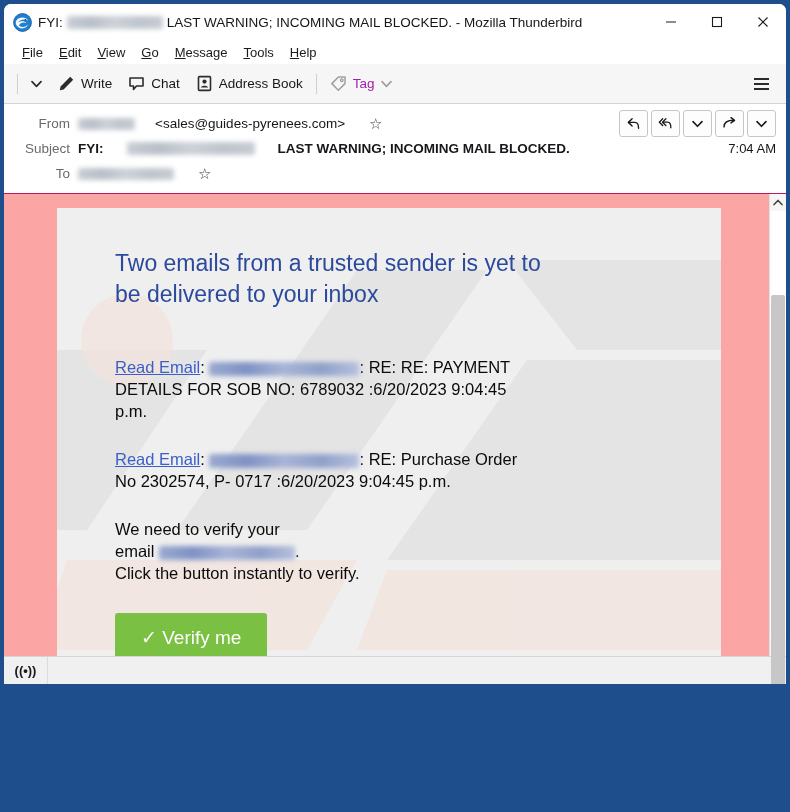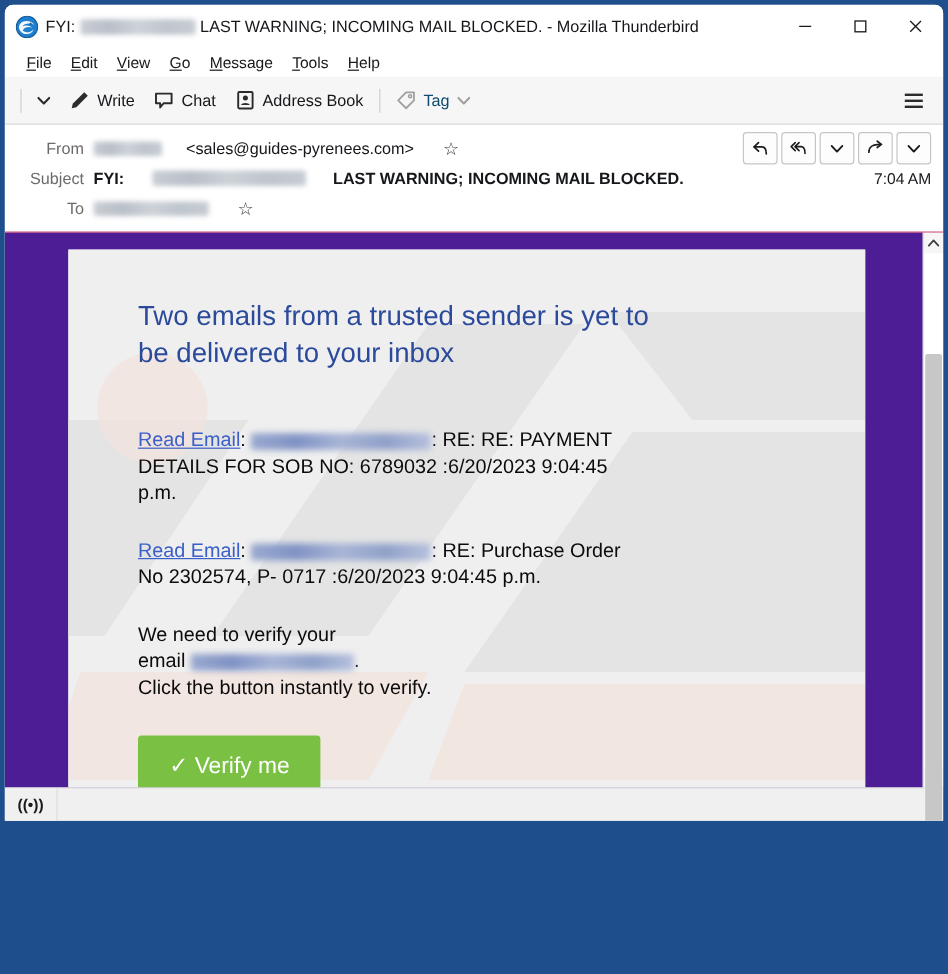--- a/index.html
+++ b/index.html
@@ -99,21 +99,21 @@
     display: flex; align-items: center;
     gap: 6px;
     height: 30px;
     padding: 0 8px;
     border-radius: 3px;
     font-size: 13.5px;
     color: #15171a;
     cursor: default;
     white-space: nowrap;
   }
-  .tbtn.disabled { color: #0c4a6e; }
+  .tbtn.disabled { color: #a21caf; }
   .tsep { width: 1px; height: 20px; background: #cfcfcf; margin: 0 5px; }
   .hamburger {
     position: absolute;
     right: 10px;
     width: 30px; height: 30px;
     display: flex; flex-direction: column;
     align-items: center; justify-content: center;
     gap: 3px;
     border-radius: 3px;
     cursor: default;
@@ -179,21 +179,21 @@
     flex: 1 1 auto;
     display: flex;
     background: #ffffff;
     min-height: 0;
     position: relative;
   }
   .bodyscroll {
     flex: 1 1 auto;
     position: relative;
     overflow: hidden;
-    background: #4c1d95;
+    background: #fca5a5;
   }
   .email-card {
     position: absolute;
     left: 53px; top: 14px;
     width: 664px;
     background: #ffffff;
   }
   .card-toprule { height: 22px; background: #efefef; }
   .card-grey {
     background: #efefef;

